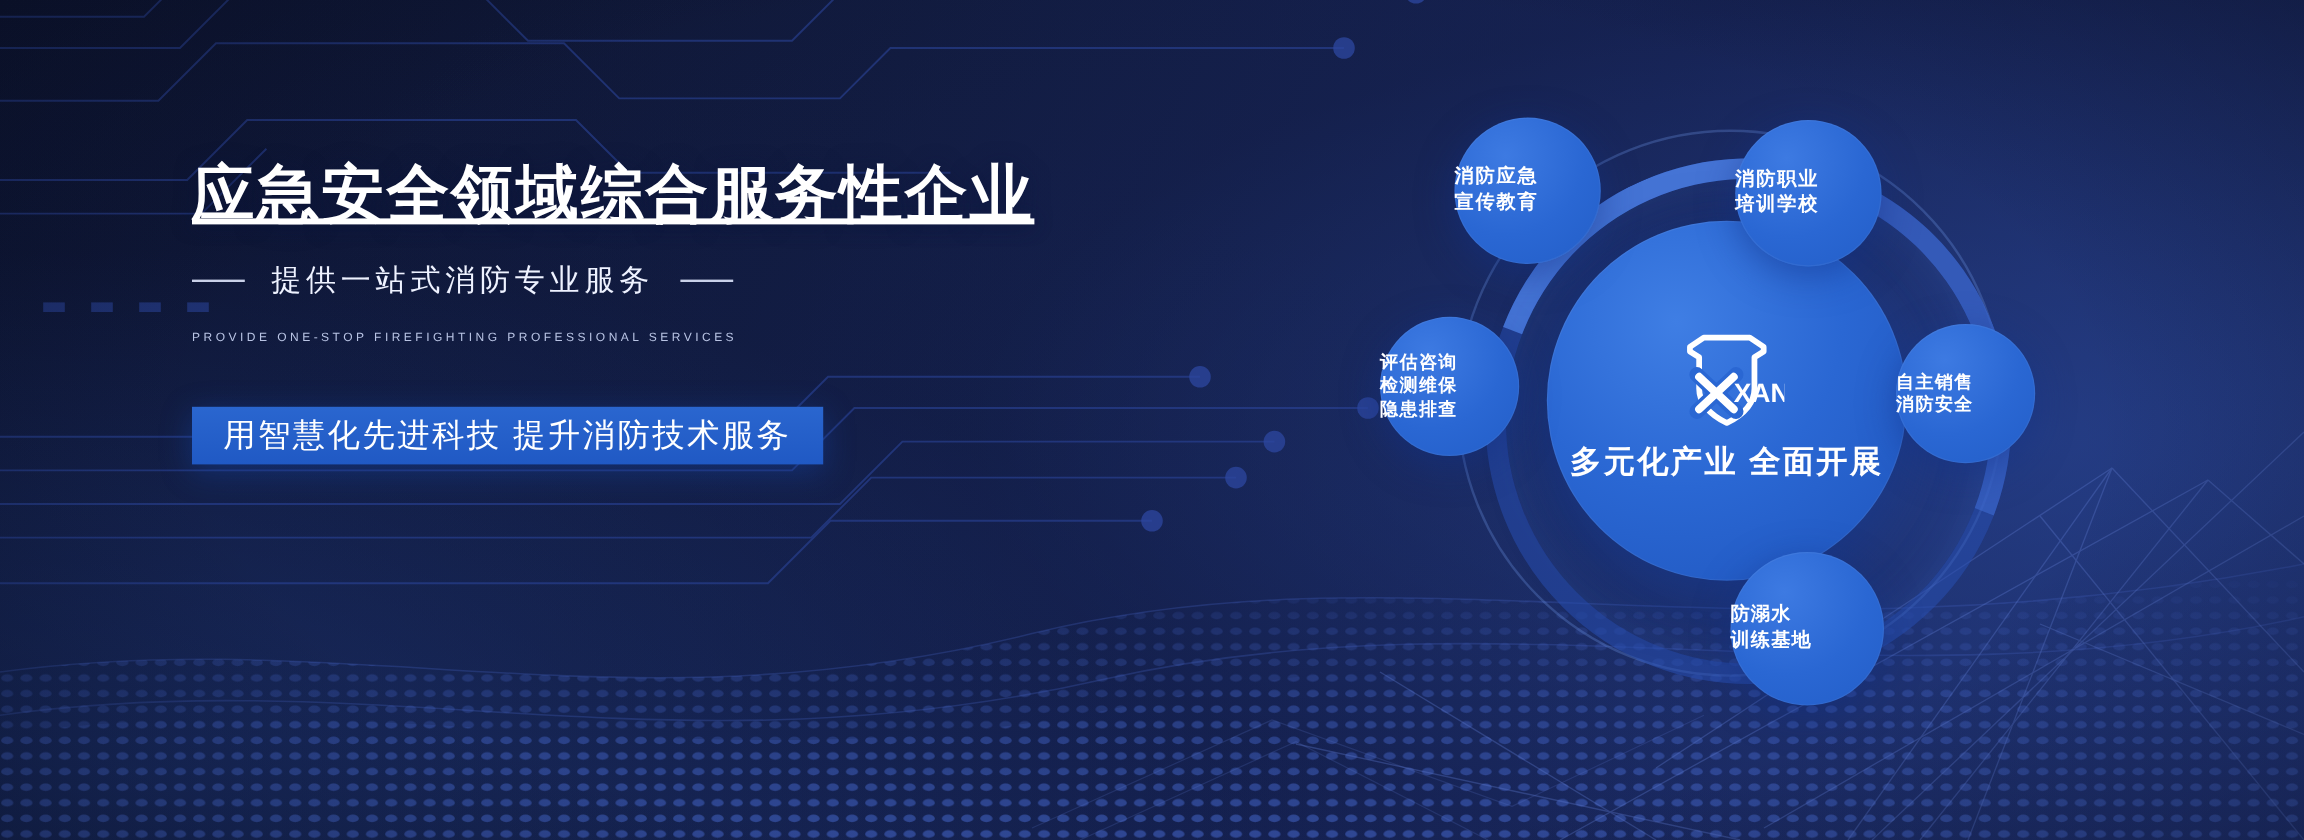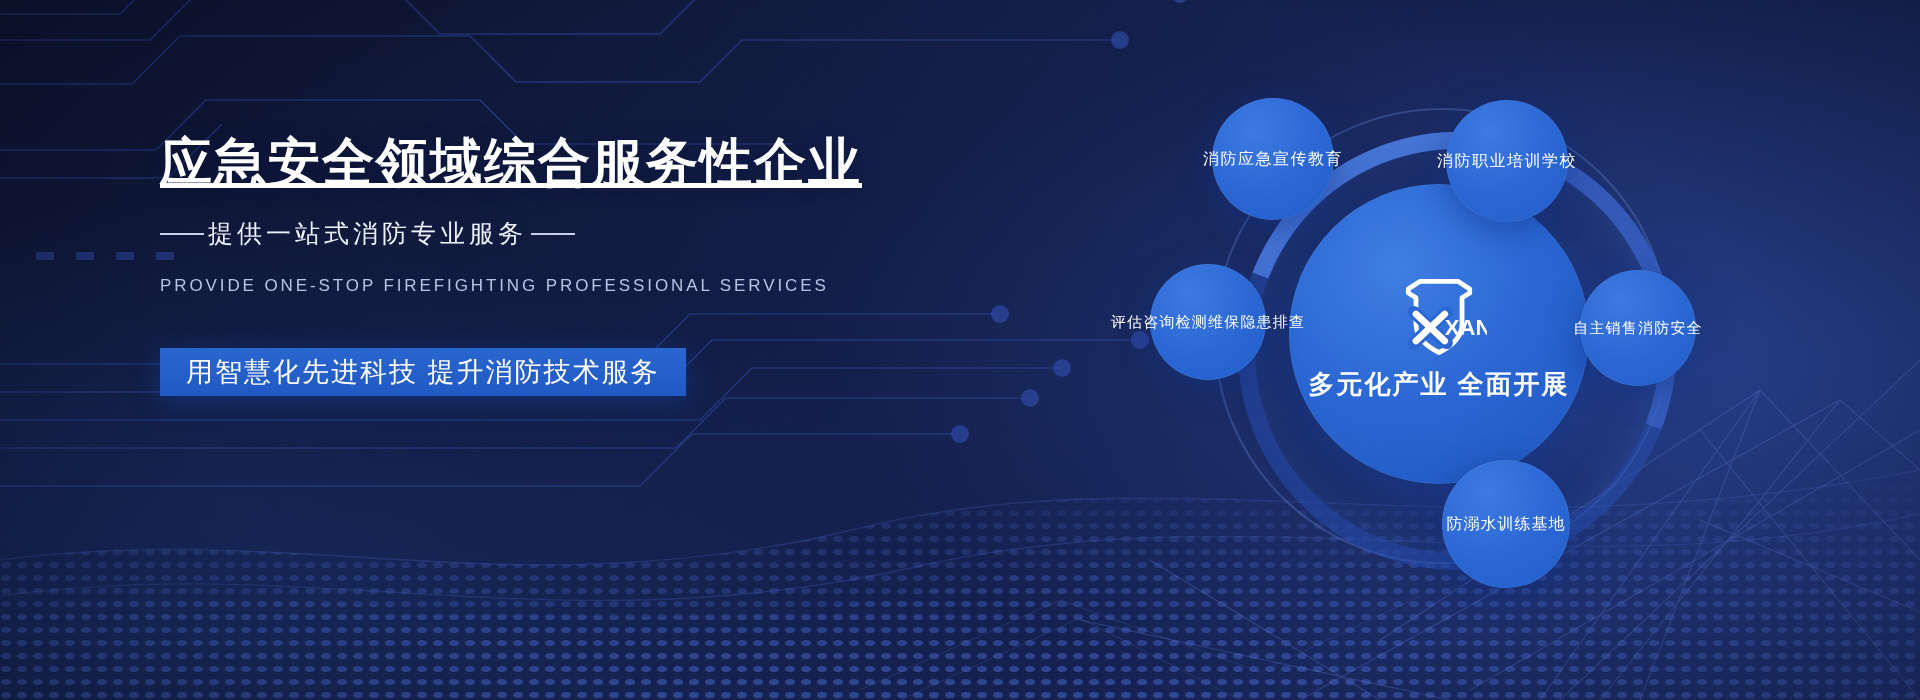--- a/index.html
+++ b/index.html
@@ -45,39 +45,39 @@
     color:#ffffff;
     text-shadow:0 2px 18px rgba(10,20,60,0.65);
     white-space:nowrap;
     text-decoration:underline;
   }
   .subline{
     margin:0;
     padding-top:26px;
     display:flex;
     align-items:center;
-    gap:4px;
+    gap:22px;
     color:#eef2ff;
     font-size:25px;
     letter-spacing:4px;
     font-weight:400;
     white-space:nowrap;
   }
   .rule{
     display:inline-block;
     width:44px;
     height:2px;
     background:#d9e1f7;
     opacity:.92;
     flex:0 0 auto;
   }
   .eng{
     margin:0;
     padding-top:26px;
-    font-size:17px;
+    font-size:10px;
     letter-spacing:2.9px;
     color:#b9c4e4;
     font-weight:400;
     white-space:nowrap;
   }
   .cta{
     margin-top:52px;
     display:inline-flex;
     align-items:center;
     justify-content:center;
@@ -154,25 +154,26 @@
     font-weight:700;
     letter-spacing:2px;
   }
 
   .bubble{
     position:absolute;
     border-radius:50%;
     background:radial-gradient(circle at 35% 26%,#3d7ae2 0%,#2a67d3 55%,#235ec8 100%);
     box-shadow:0 8px 30px rgba(18,50,135,0.5), inset 0 0 0 1px rgba(255,255,255,0.05);
     display:flex;
-    align-items:center;
+    flex-direction:column;
+    align-items:flex-start;
     justify-content:center;
     text-align:center;
     color:#ffffff;
-    font-weight:400;
+    font-weight:700;
     cursor:pointer;
   }
   .bubble span{display:block;line-height:1.3;white-space:nowrap;}
   .b-size-a{width:122px;height:122px;font-size:16px;letter-spacing:1.5px;}
   .b-size-b{width:116px;height:116px;font-size:15px;letter-spacing:1.2px;}
   .b-size-c{width:128px;height:128px;font-size:16px;letter-spacing:1px;}
 
   .b-top-left   {left:52px;  top:20px;}
   .b-top-right  {left:286px; top:22px;}
   .b-left       {left:-10px; top:186px;}

